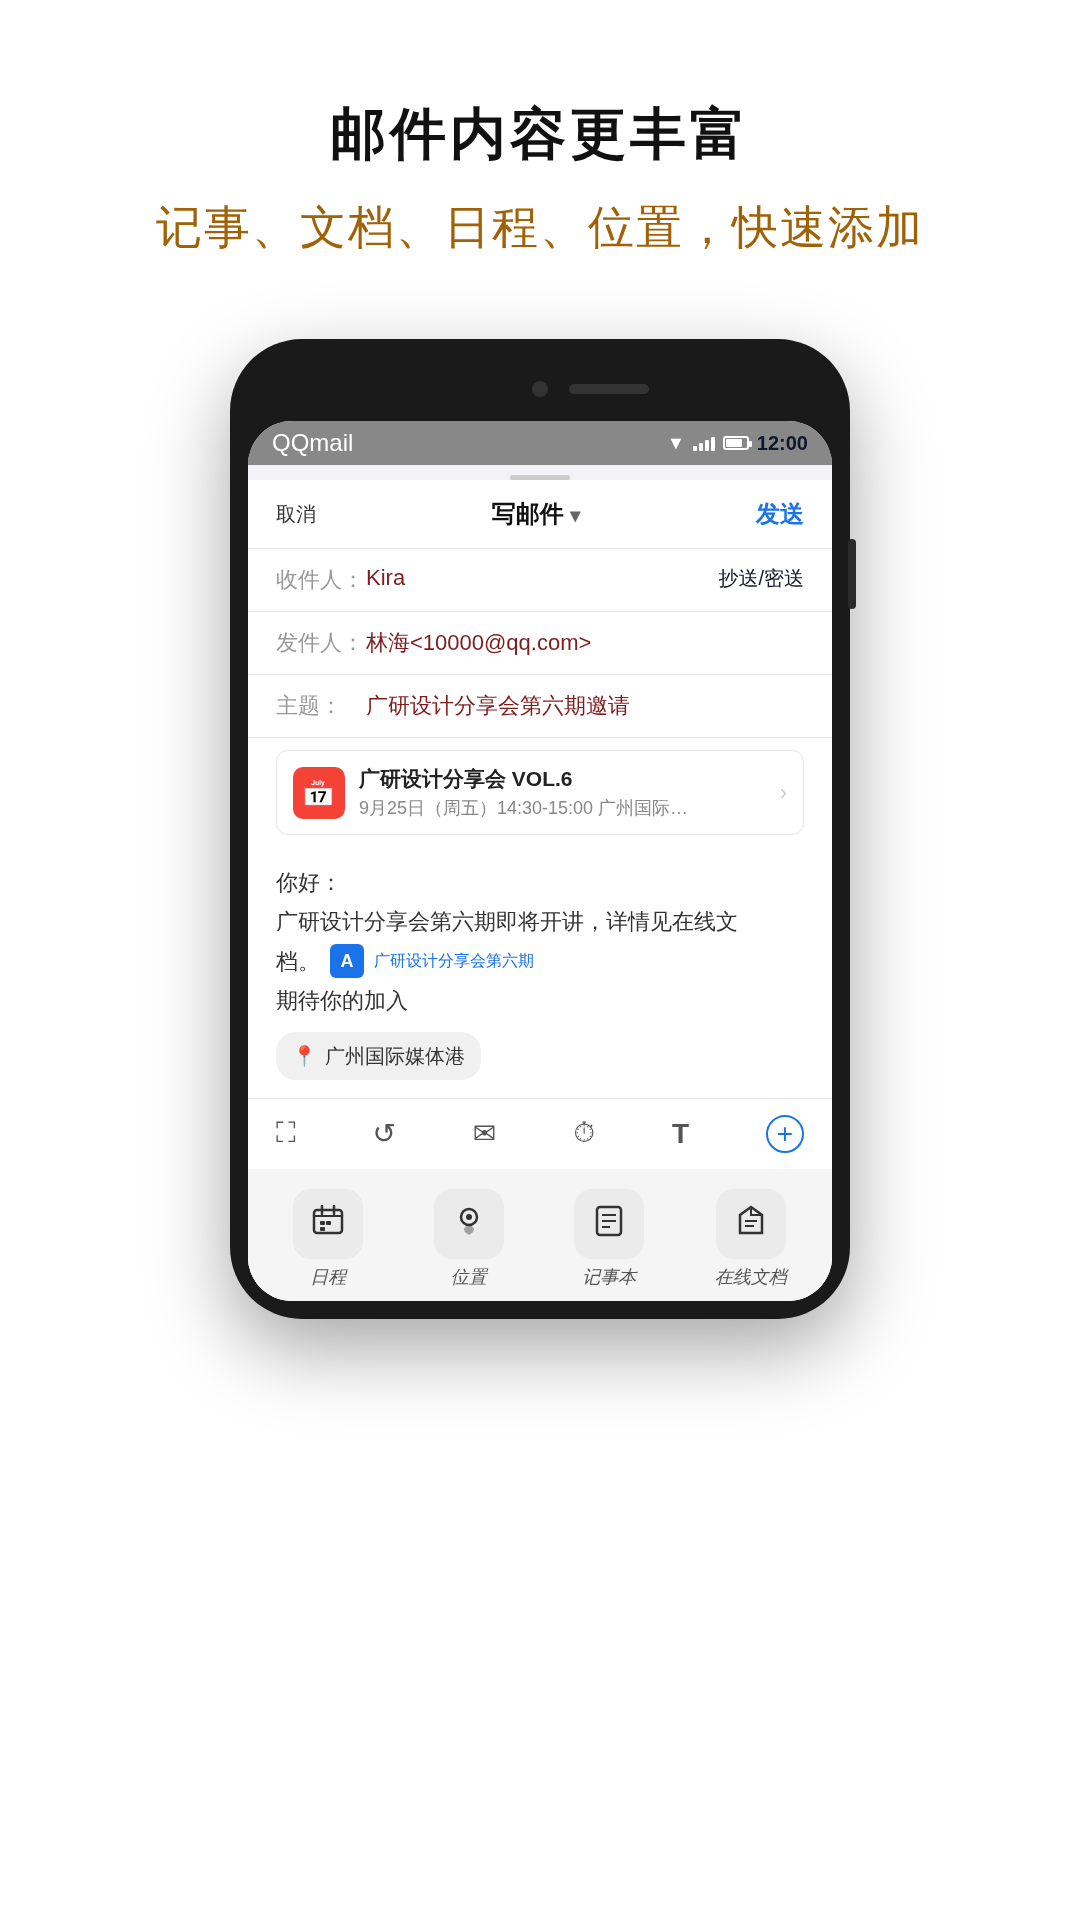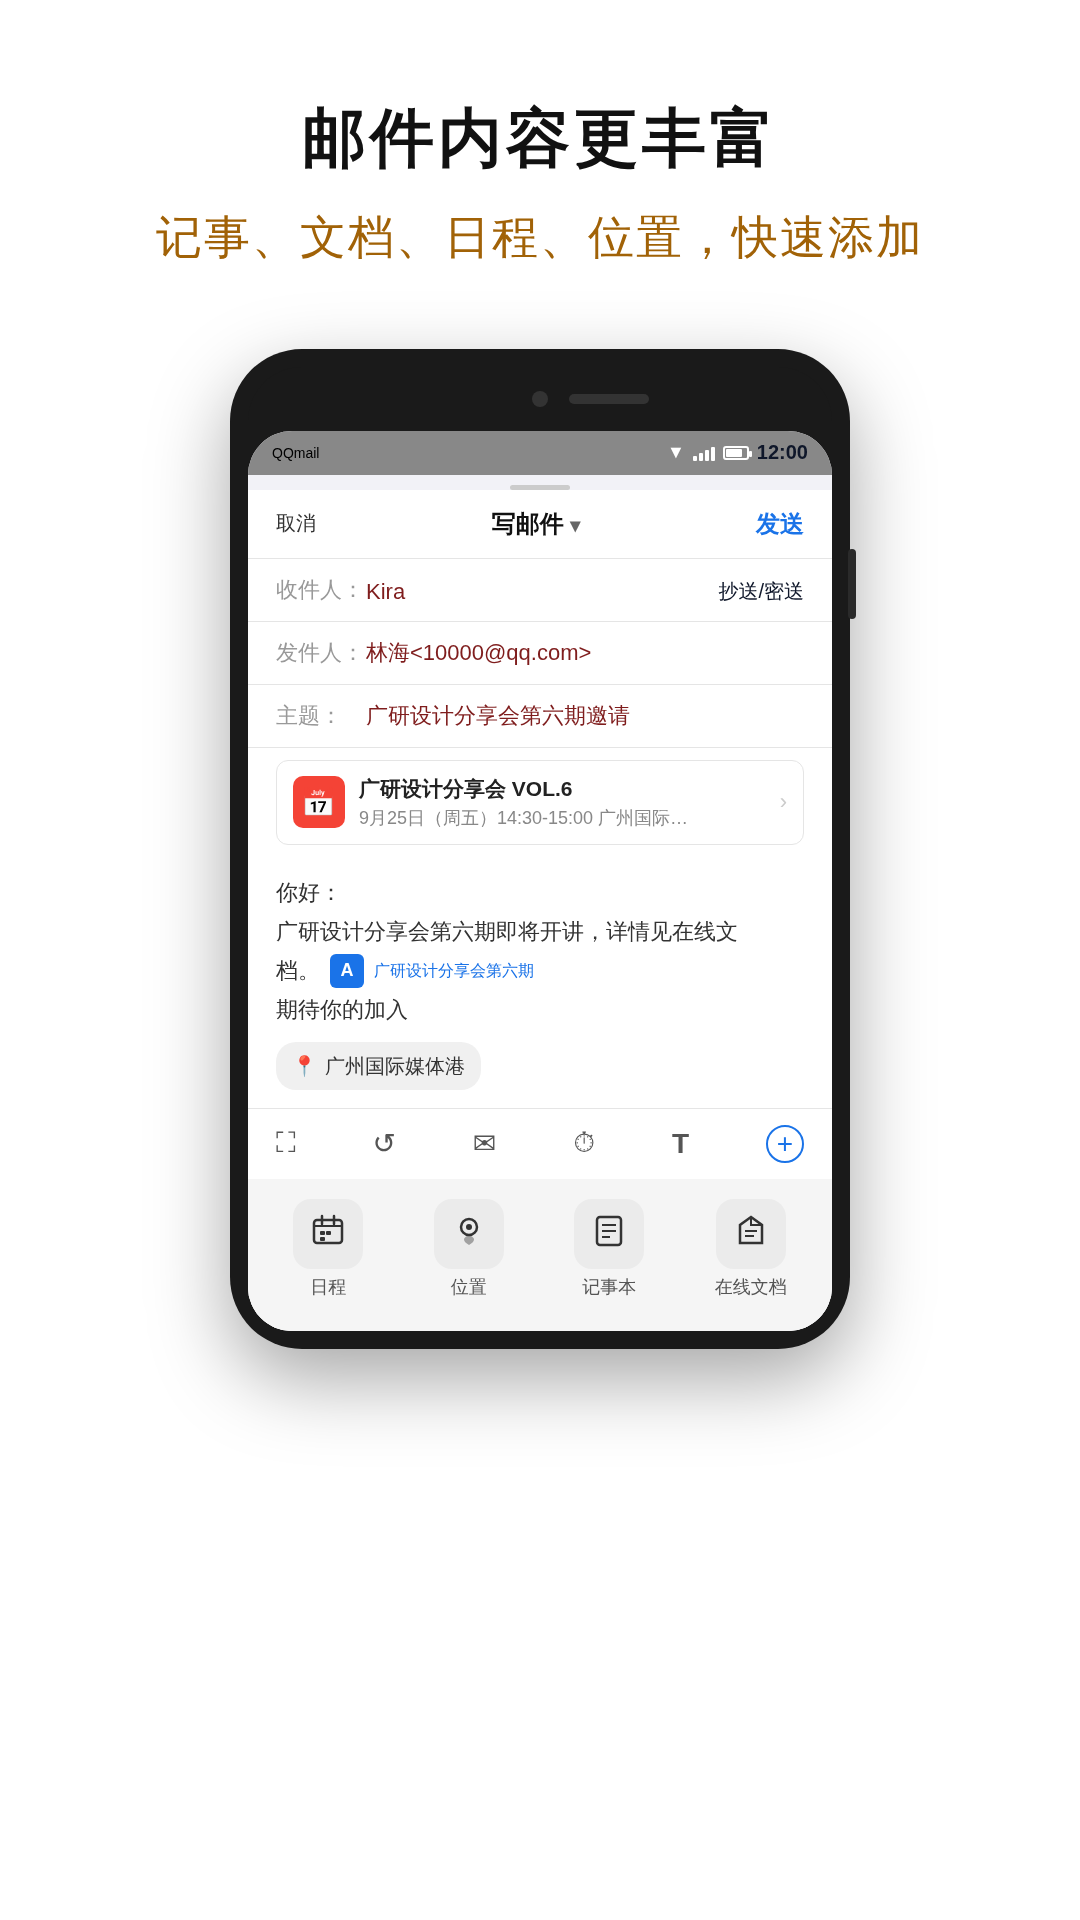--- a/index.html
+++ b/index.html
@@ -12,21 +12,21 @@
       position: relative;
     }
 
     
     .page-header {
       text-align: center;
       padding-top: 100px;
       padding-bottom: 60px;
     }
     .page-title {
-      font-size: 64px;
+      font-size: 56px;
       font-weight: 900;
       color: #111111;
       line-height: 1.2;
       letter-spacing: 4px;
     }
     .page-subtitle {
       font-size: 46px;
       color: #a16207;
       margin-top: 30px;
       letter-spacing: 2px;
@@ -100,22 +100,22 @@
     
     .status-bar {
       background: #888888;
       height: 44px;
       display: flex;
       align-items: center;
       justify-content: space-between;
       padding: 0 24px;
     }
     .status-app-name {
-      color: #000000;
-      font-size: 14px;
+      color: #ffffff;
+      font-size: 24px;
       font-weight: 500;
     }
     .status-right {
       display: flex;
       align-items: center;
       gap: 8px;
     }
     .status-time {
       color: #0f172a;
       font-size: 20px;
@@ -198,21 +198,21 @@
     }
     .toolbar-send {
       font-size: 24px;
       color: #1a73e8;
       font-weight: 600;
     }
 
     
     .email-field {
       display: flex;
-      align-items: flex-end;
+      align-items: flex-start;
       padding: 16px 28px;
       border-bottom: 1px solid #e5e5e5;
       font-size: 22px;
     }
     .field-label {
       color: #999;
       min-width: 90px;
     }
     .field-value {
       color: #7f1d1d;
@@ -346,24 +346,25 @@
       color: #1a73e8;
       font-size: 28px;
       display: flex;
       align-items: center;
       justify-content: center;
     }
 
     
     .action-bar {
       background: #f5f5f5;
-      padding: 20px 10px 32px;
+      padding: 20px 10px 12px;
       display: flex;
       justify-content: space-around;
       align-items: center;
+      font-style: italic;
     }
     .action-item {
       display: flex;
       flex-direction: column;
       align-items: center;
       gap: 6px;
     }
     .action-icon-wrap {
       width: 70px;
       height: 70px;

